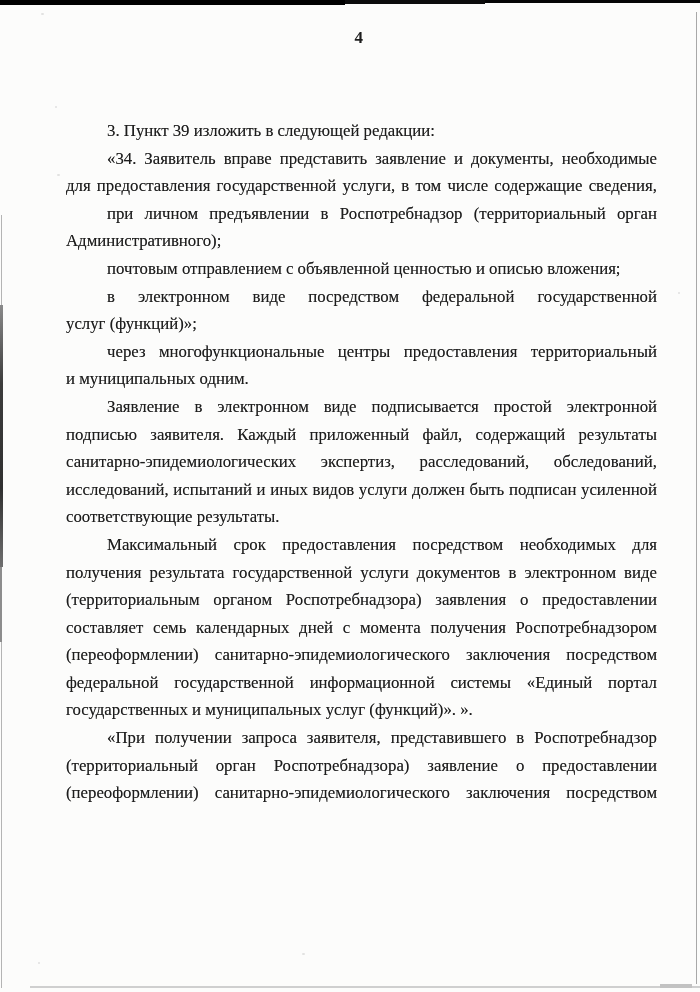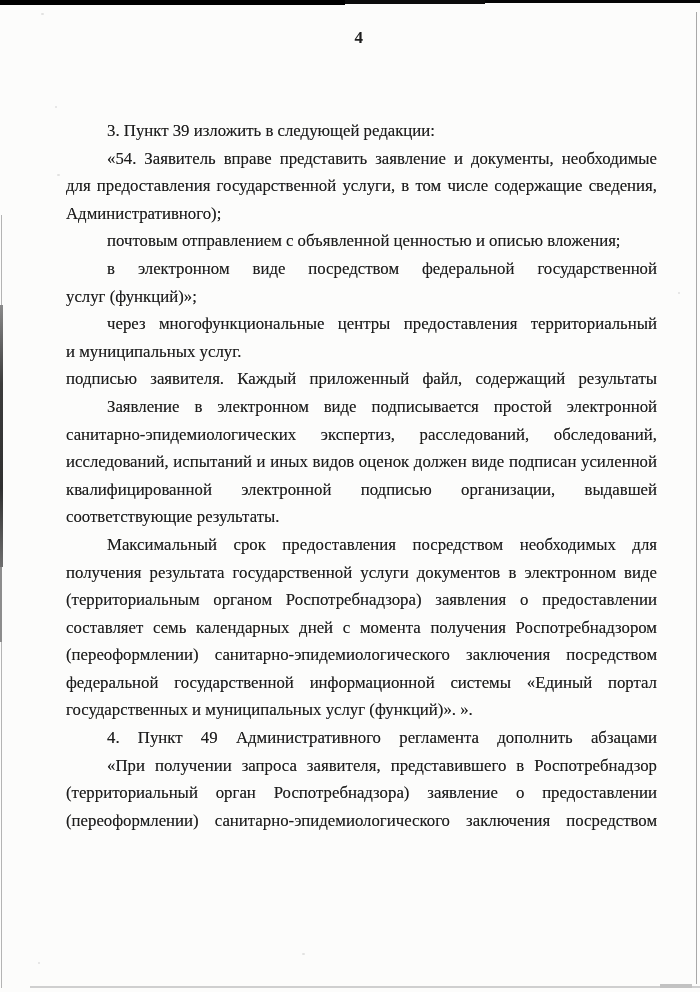--- a/index.html
+++ b/index.html
@@ -119,40 +119,39 @@
   <div class="speck s2"></div>
   <div class="speck s3"></div>
   <div class="speck s4"></div>
   <div class="speck s5"></div>
   <div class="speck s6"></div>
 
   <div class="page-number">4</div>
 
   <div class="body" id="doc-body">
       <div class="line indent">3. Пункт 39 изложить в следующей редакции:</div>
-      <div class="line indent stretch">«54. Заявитель вправе представить заявление и документы, необходимые</div>
+      <div class="line indent stretch">«34. Заявитель вправе представить заявление и документы, необходимые</div>
       <div class="line stretch">для предоставления государственной услуги, в том числе содержащие сведения,</div>
+      <div class="line indent stretch">при личном предъявлении в Роспотребнадзор (территориальный орган</div>
       <div class="line">Административного);</div>
       <div class="line indent">почтовым отправлением с объявленной ценностью и описью вложения;</div>
       <div class="line indent stretch">в электронном виде посредством федеральной государственной</div>
       <div class="line">услуг (функций)»;</div>
       <div class="line indent stretch">через многофункциональные центры предоставления территориальный</div>
-      <div class="line">и муниципальных услуг.</div>
+      <div class="line">и муниципальных одним.</div>
+      <div class="line indent stretch">Заявление в электронном виде подписывается простой электронной</div>
       <div class="line stretch">подписью заявителя. Каждый приложенный файл, содержащий результаты</div>
-      <div class="line indent stretch">Заявление в электронном виде подписывается простой электронной</div>
       <div class="line stretch">санитарно-эпидемиологических экспертиз, расследований, обследований,</div>
-      <div class="line stretch">исследований, испытаний и иных видов оценок должен виде подписан усиленной</div>
-      <div class="line stretch">квалифицированной электронной подписью организации, выдавшей</div>
+      <div class="line stretch">исследований, испытаний и иных видов услуги должен быть подписан усиленной</div>
       <div class="line">соответствующие результаты.</div>
       <div class="line indent stretch">Максимальный срок предоставления посредством необходимых для</div>
       <div class="line stretch">получения результата государственной услуги документов в электронном виде</div>
       <div class="line stretch">(территориальным органом Роспотребнадзора) заявления о предоставлении</div>
       <div class="line stretch">составляет семь календарных дней с момента получения Роспотребнадзором</div>
       <div class="line stretch">(переоформлении) санитарно-эпидемиологического заключения посредством</div>
       <div class="line stretch">федеральной государственной информационной системы «Единый портал</div>
       <div class="line">государственных и муниципальных услуг (функций)». ».</div>
-      <div class="line indent stretch">4. Пункт 49 Административного регламента дополнить абзацами</div>
       <div class="line indent stretch">«При получении запроса заявителя, представившего в Роспотребнадзор</div>
       <div class="line stretch">(территориальный орган Роспотребнадзора) заявление о предоставлении</div>
       <div class="line stretch">(переоформлении) санитарно-эпидемиологического заключения посредством</div>
     </div>
 
 </div>
 
 </body></html>

